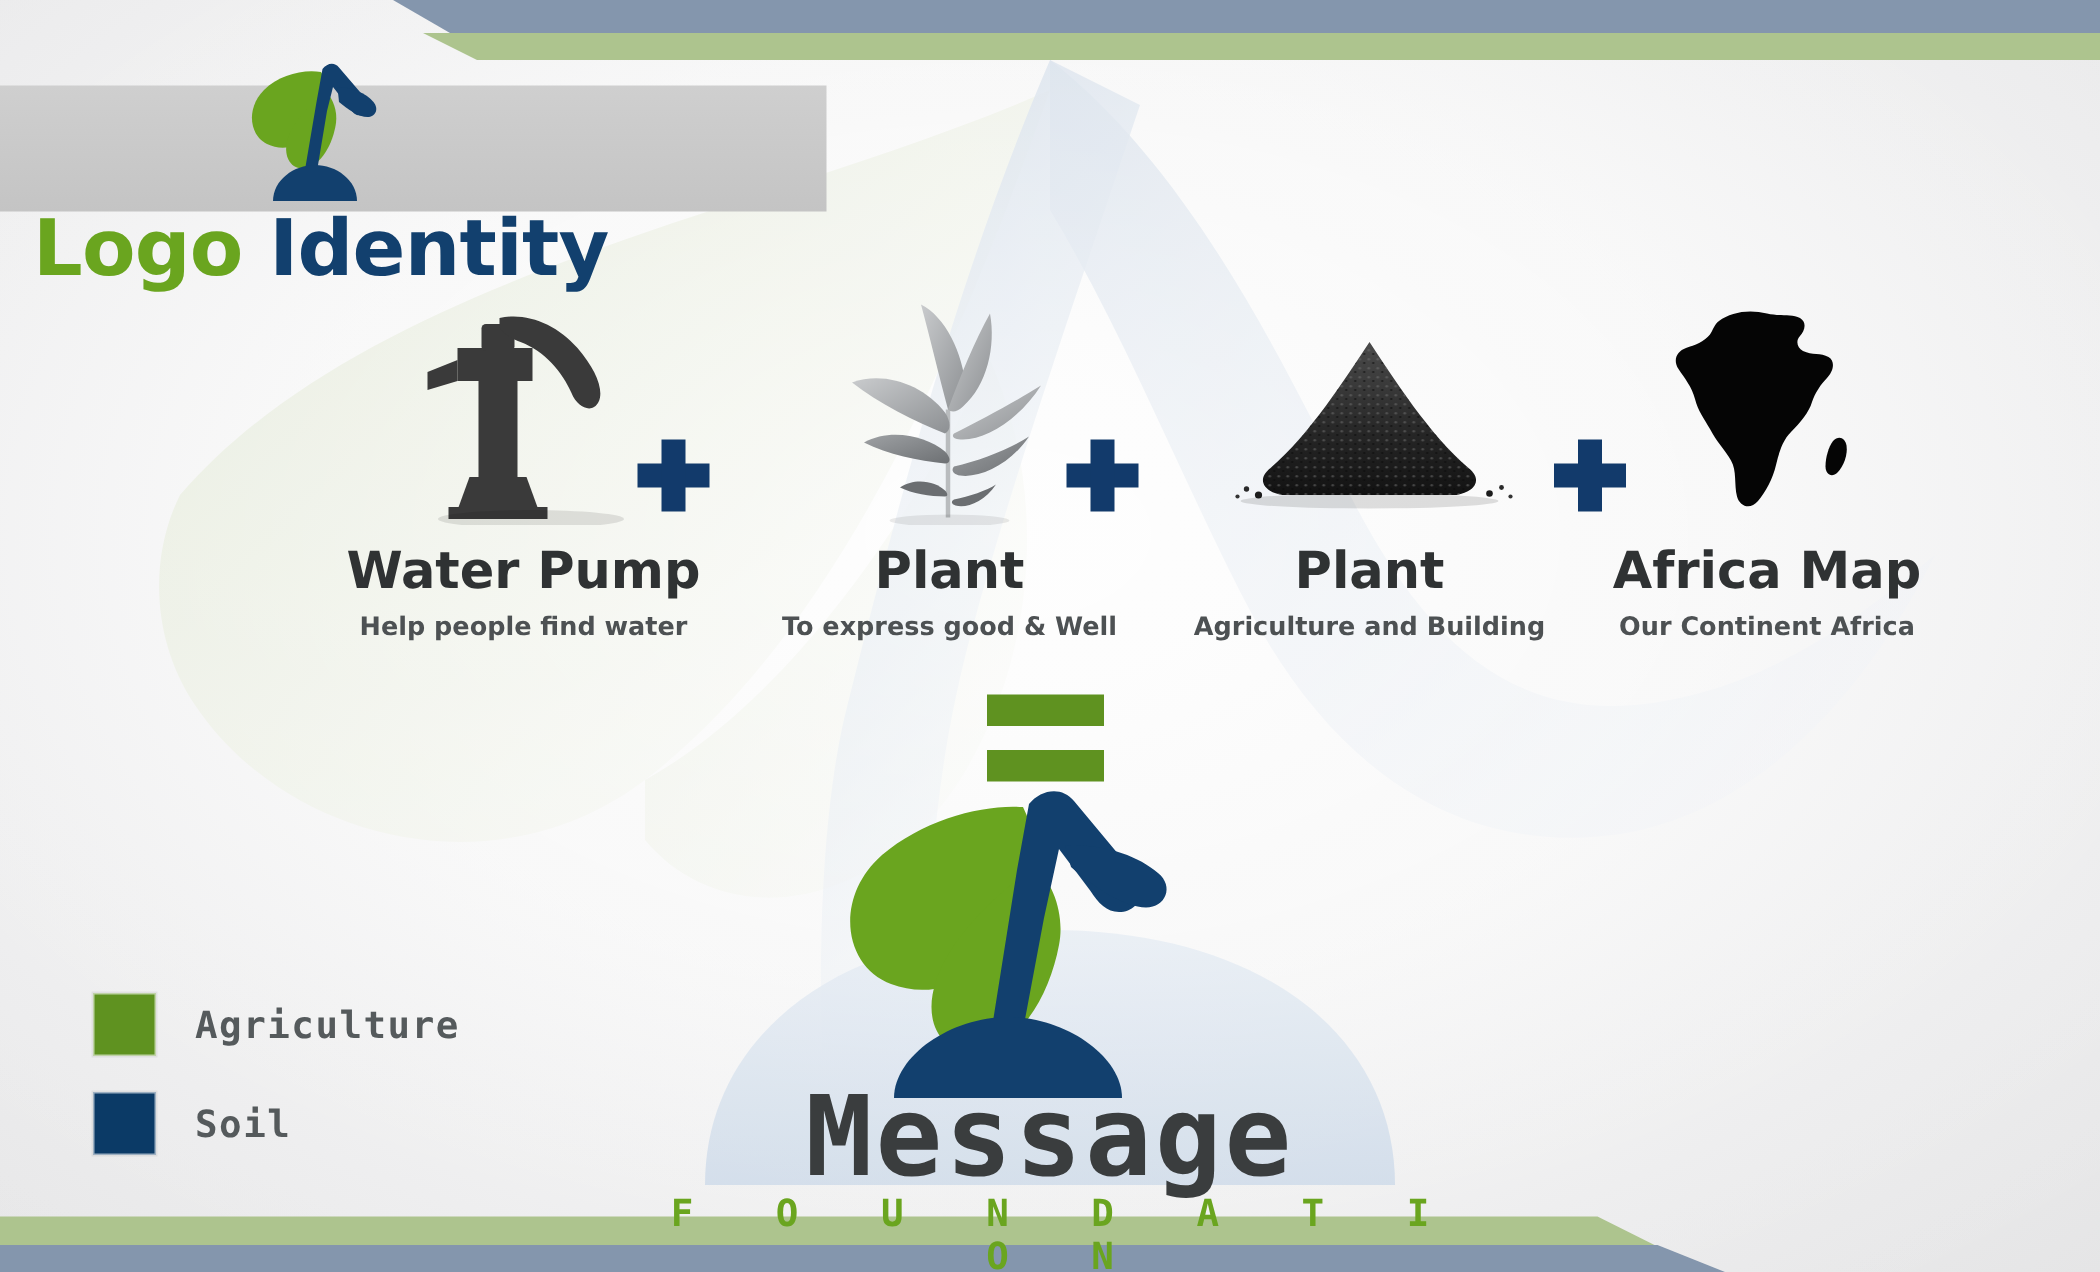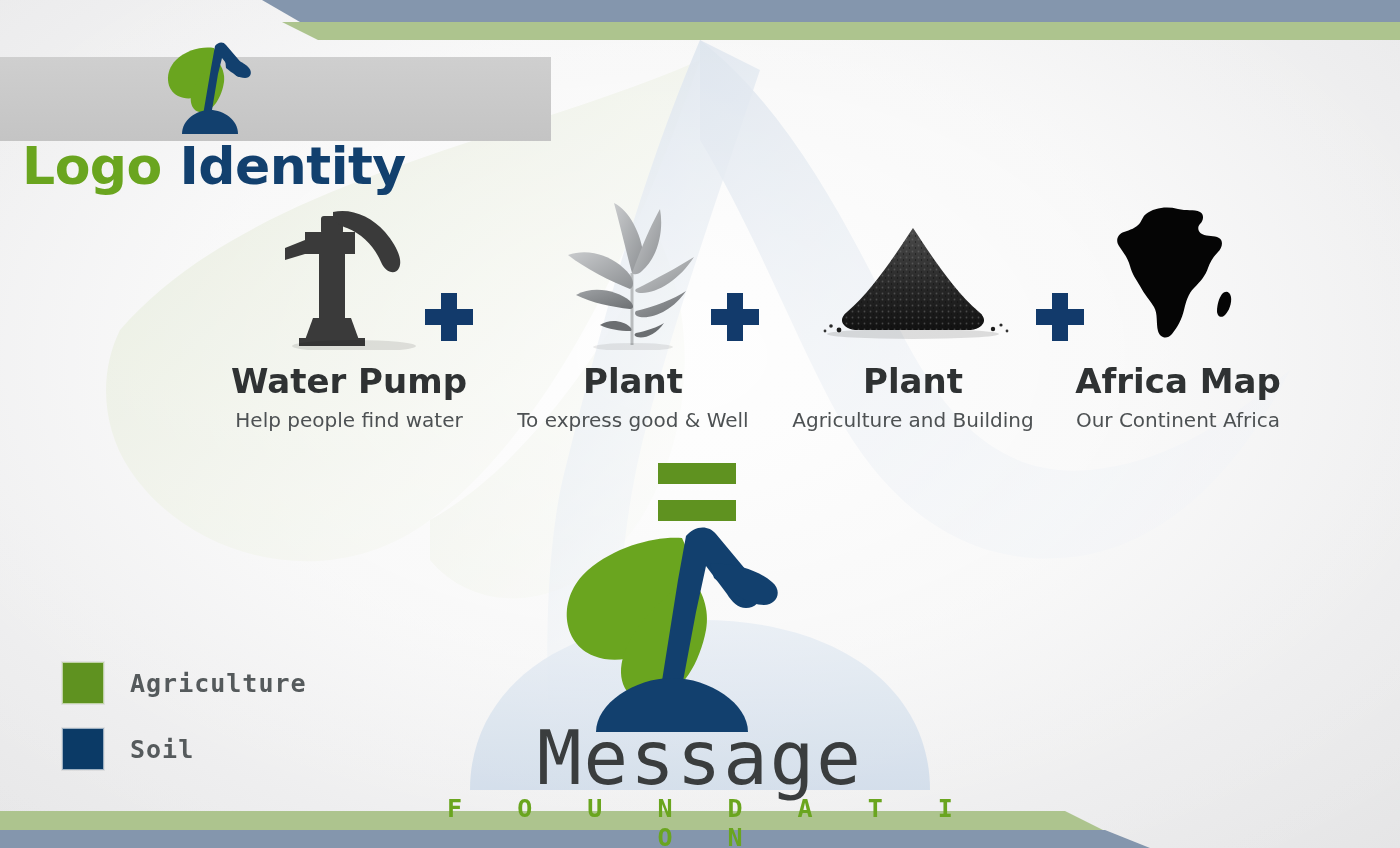--- a/index.html
+++ b/index.html
@@ -30,38 +30,38 @@
     font-family:"DejaVu Sans", sans-serif;line-height:1;white-space:nowrap;}
   .t-green{color:#6aa51f;}
   .t-navy{color:#12406e;}
 
   
   .eq-row{position:absolute;left:16px;top:180px;width:1400px;height:250px;margin-left:32px;}
   .item{position:absolute;text-align:center;}
   .item .art{height:160px;display:flex;align-items:flex-end;justify-content:center;}
   .item .name{font-size:34px;font-weight:bold;color:#2f3233;line-height:1;margin-top:14px;
      font-family:"DejaVu Sans", sans-serif;}
-  .item .desc{font-size:20px;font-weight:normal;color:#4d5153;margin-top:10px;
+  .item .desc{font-size:17px;font-weight:bold;color:#4d5153;margin-top:10px;
      font-family:"DejaVu Sans", sans-serif;}
 
   .plus{position:absolute;color:#123a6b;font-size:0;}
   .plus .h{position:absolute;background:#123a6b;}
   .plus .v{position:absolute;background:#123a6b;}
 
   
   .equals{position:absolute;left:658px;top:463px;width:78px;height:58px;}
   .equals i{display:block;position:absolute;left:0;width:78px;height:21px;background:#5f9220;}
   .equals i.a{top:0;}
   .equals i.b{top:37px;}
 
   
   .main-logo{position:absolute;left:410px;top:520px;width:580px;height:310px;}
   .logo-mark{position:absolute;left:120px;top:0;width:320px;height:215px;}
   .logo-word{position:absolute;left:0;top:205px;width:580px;text-align:center;}
-  .word-message{font-size:74px;font-weight:normal;letter-spacing:2px;color:#3a3d3e;line-height:0.9;
+  .word-message{font-size:74px;font-weight:bold;letter-spacing:2px;color:#3a3d3e;line-height:0.9;
      font-family:"DejaVu Sans Mono", monospace;}
   .word-foundation{font-size:25px;font-weight:bold;letter-spacing:20px;color:#6aa51f;margin-top:2px;
      font-family:"DejaVu Sans Mono", monospace;padding-left:20px;}
 
   
   .watermark{position:absolute;left:430px;top:735px;width:560px;text-align:center;
      font-size:56px;font-weight:bold;color:rgba(150,150,150,.20);letter-spacing:1px;
      font-family:"DejaVu Sans", sans-serif;pointer-events:none;}
   .watermark .wm2{display:block;font-size:34px;margin-top:-6px;color:rgba(150,160,140,.22);}
 

